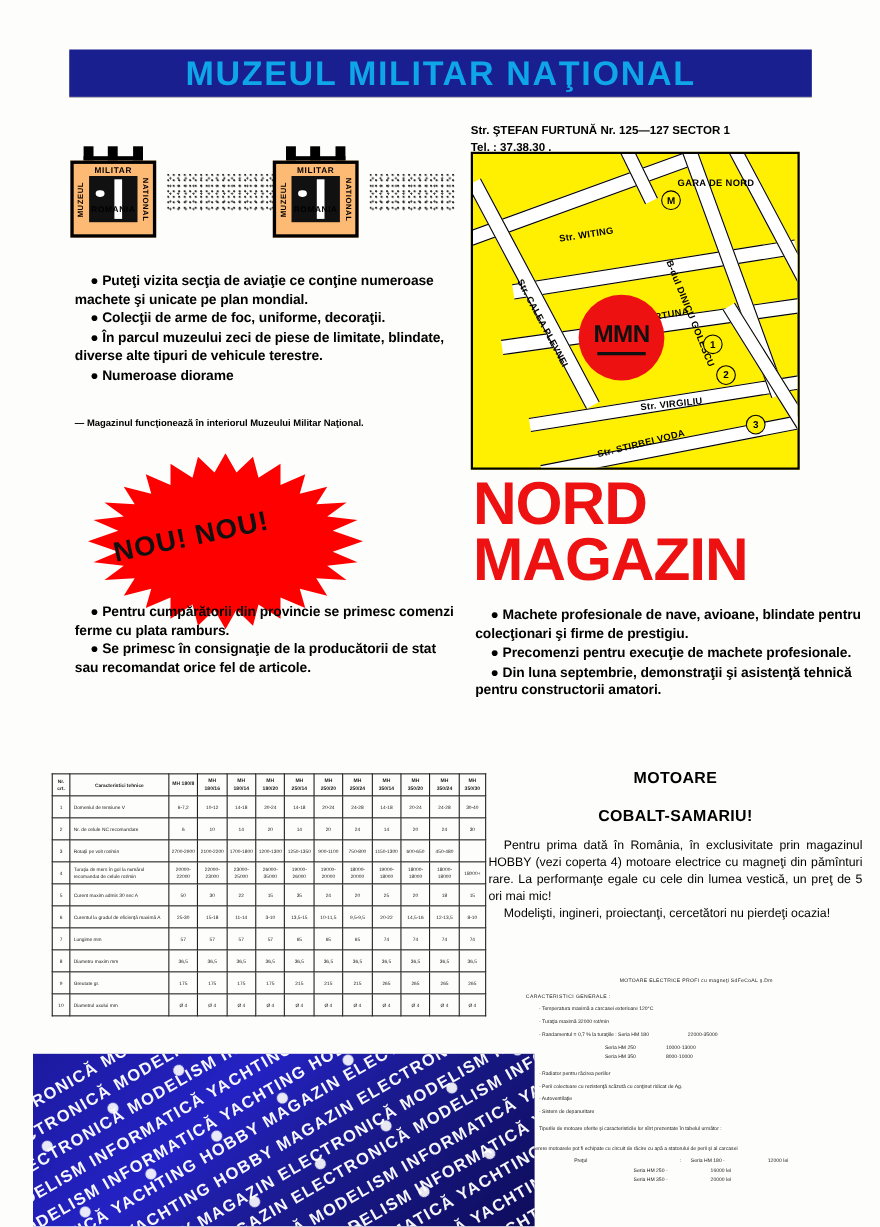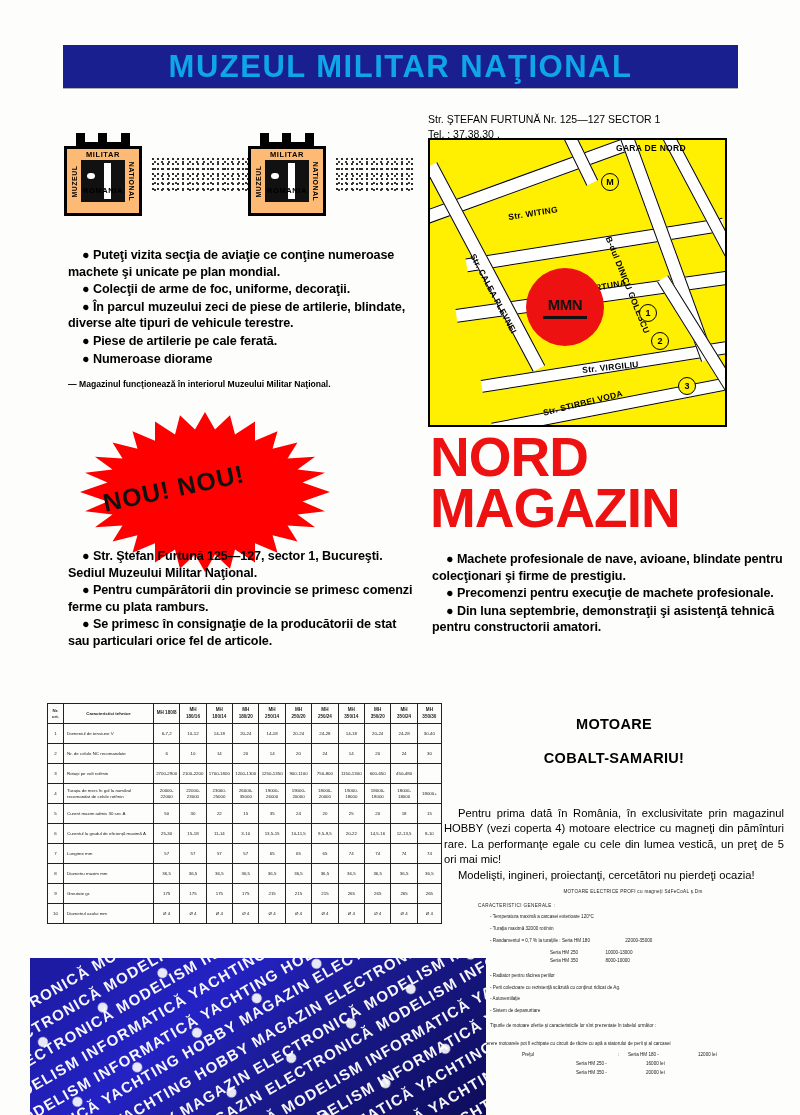--- a/index.html
+++ b/index.html
@@ -61,34 +61,34 @@
   .dither{
     width:120px;height:34px;
     background-image:
       radial-gradient(circle at 1px 1px, #222 0.9px, transparent 1.2px),
       radial-gradient(circle at 3px 4px, #333 0.8px, transparent 1.1px);
     background-size:5px 5px, 7px 7px;
     opacity:.95;
   }
 
   
-  #addr{left:428px;top:112px;font-size:10.5px;font-weight:normal;line-height:1.45;}
+  #addr{left:428px;top:112px;font-size:10.5px;font-weight:bold;line-height:1.45;}
 
   
   #map{
     left:428px;top:138px;width:295px;height:285px;
     background:#ffef00;border:2px solid #000;overflow:hidden;
   }
   #map .rd{position:absolute;background:#fff;border-top:1.6px solid #000;border-bottom:1.6px solid #000;}
   #map .lbl{position:absolute;font-size:8.5px;font-weight:bold;letter-spacing:.3px;white-space:nowrap;}
   #map .mmn{
     position:absolute;left:96px;top:128px;width:78px;height:78px;border-radius:50%;
     background:#ee1111;display:flex;flex-direction:column;align-items:center;justify-content:center;
   }
-  #map .mmn span{font-size:15px;font-weight:bold;color:#111;letter-spacing:-.5px;}
+  #map .mmn span{font-size:22px;font-weight:bold;color:#111;letter-spacing:-.5px;}
   #map .mmn u{display:block;width:44px;height:3px;background:#111;margin-top:3px;}
   #map .pin{
     position:absolute;width:16px;height:16px;border-radius:50%;
     border:1.6px solid #000;background:#ffef00;
     display:flex;align-items:center;justify-content:center;
     font-size:9px;font-weight:bold;
   }
 
   
   .bulletblock{font-size:12.6px;font-weight:bold;line-height:1.32;letter-spacing:-.1px;}
@@ -116,23 +116,23 @@
 
   
   #hobby{left:430px;top:432px;}
   #hobby div{
     color:#ee1111;font-weight:bold;font-size:55px;line-height:.92;
     letter-spacing:-1px;font-family:"Liberation Sans", sans-serif;
   }
 
   
   #motoare{left:444px;top:700px;width:340px;}
-  #motoare h3{margin:16px;text-align:center;font-size:14.5px;font-weight:bold;letter-spacing:.3px;}
+  #motoare h3{margin:0;text-align:center;font-size:14.5px;font-weight:bold;letter-spacing:.3px;}
   #motoare h4{margin:18px 0 0 0;text-align:center;font-size:14.5px;font-weight:bold;letter-spacing:.3px;}
-  #motoare .body{margin-top:40px;font-size:11.2px;line-height:1.38;text-align:justify;}
+  #motoare .body{margin-top:12px;font-size:11.2px;line-height:1.38;text-align:justify;}
   #motoare .body p{margin:0;text-indent:14px;}
 
   
   #fine{left:478px;top:888px;width:310px;font-size:4.6px;line-height:1.9;color:#1a1a1a;}
   #fine .c{text-align:center;letter-spacing:.3px;}
   #fine .h{margin-top:5px;letter-spacing:.4px;}
   #fine ul{margin:3px 0 0 0;padding-left:12px;list-style:none;}
   #fine li{margin-bottom:3px;}
   #fine li:before{content:"- ";}
   #fine .ind{padding-left:72px;}
@@ -238,21 +238,21 @@
   <div class="rd" style="left:35px;top:98px;width:260px;height:12px;transform:rotate(-9deg);"></div>
   <div class="rd" style="left:25px;top:148px;width:300px;height:12px;transform:rotate(-8deg);"></div>
   <div class="rd" style="left:50px;top:218px;width:280px;height:11px;transform:rotate(-9deg);"></div>
   <div class="rd" style="left:60px;top:256px;width:280px;height:11px;transform:rotate(-11deg);"></div>
   <div class="rd" style="left:-60px;top:120px;width:230px;height:12px;transform:rotate(62deg);"></div>
   <div class="rd" style="left:110px;top:95px;width:250px;height:12px;transform:rotate(70deg);"></div>
   <div class="rd" style="left:165px;top:40px;width:200px;height:11px;transform:rotate(62deg);"></div>
   <div class="rd" style="left:40px;top:-40px;width:170px;height:11px;transform:rotate(64deg);"></div>
   <div class="rd" style="left:195px;top:200px;width:160px;height:11px;transform:rotate(58deg);"></div>
 
-  <div class="lbl" style="left:186px;top:3px;">GARA DE NORD</div>
+  <div class="lbl" style="left:186px;top:21px;">GARA DE NORD</div>
   <div class="lbl" style="left:78px;top:68px;transform:rotate(-9deg);">Str. WITING</div>
   <div class="lbl" style="left:183px;top:95px;transform:rotate(68deg);transform-origin:left top;">B-dul DINICU GOLESCU</div>
   <div class="lbl" style="left:47px;top:112px;transform:rotate(62deg);transform-origin:left top;">Str. CALEA PLEVNEI</div>
   <div class="lbl" style="left:98px;top:146px;transform:rotate(-10deg);">Str. ŞTEFAN FURTUNA</div>
   <div class="lbl" style="left:152px;top:222px;transform:rotate(-6deg);">Str. VIRGILIU</div>
   <div class="lbl" style="left:112px;top:258px;transform:rotate(-14deg);">Str. STIRBEI VODA</div>
 
   <div class="pin" style="left:171px;top:33px;">M</div>
   <div class="pin" style="left:209px;top:164px;">1</div>
   <div class="pin" style="left:221px;top:192px;">2</div>
@@ -260,38 +260,36 @@
 
   <div class="mmn">
     <span>MMN</span>
     <u></u>
   </div>
 </div>
 
 <div class="abs bulletblock" style="left:68px;top:247px;width:350px;">
   <p>Puteţi vizita secţia de aviaţie ce conţine numeroase machete şi unicate pe plan mondial.</p>
   <p>Colecţii de arme de foc, uniforme, decoraţii.</p>
-  <p>În parcul muzeului zeci de piese de artilerie, blindate, diverse alte tipuri de vehicule terestre.</p>
-  <p>Piese de artilerie pe cale ferată.</p>
+  <p>În parcul muzeului zeci de piese de limitate, blindate, diverse alte tipuri de vehicule terestre.</p>
   <p>Numeroase diorame</p>
 </div>
 
 <div class="abs notes" style="left:68px;top:378px;width:352px;">
   <p>— Magazinul funcţionează în interiorul Muzeului Militar Naţional.</p>
 </div>
 
 <div id="star" class="abs">
   <div class="burst"></div>
   <div class="txt">NOU!  NOU!</div>
 </div>
 
 <div class="abs bulletblock" style="left:68px;top:548px;width:352px;">
-  <p>Str. Ştefan Furtună 125—127, sector 1, Bucureşti. Sediul Muzeului Militar Naţional.</p>
   <p>Pentru cumpărătorii din provincie se primesc comenzi ferme cu plata ramburs.</p>
-  <p>Se primesc în consignaţie de la producătorii de stat sau particulari orice fel de articole.</p>
+  <p>Se primesc în consignaţie de la producătorii de stat sau recomandat orice fel de articole.</p>
 </div>
 
 <div id="hobby" class="abs">
   <div>NORD</div>
   <div>MAGAZIN</div>
 </div>
 
 <div class="abs bulletblock" style="left:432px;top:551px;width:352px;">
   <p>Machete profesionale de nave, avioane, blindate pentru colecţionari şi firme de prestigiu.</p>
   <p>Precomenzi pentru execuţie de machete profesionale.</p>

